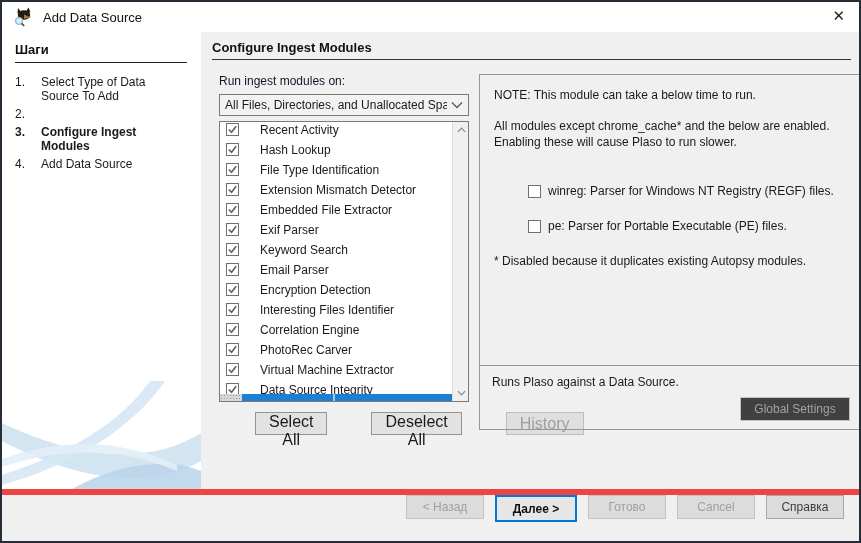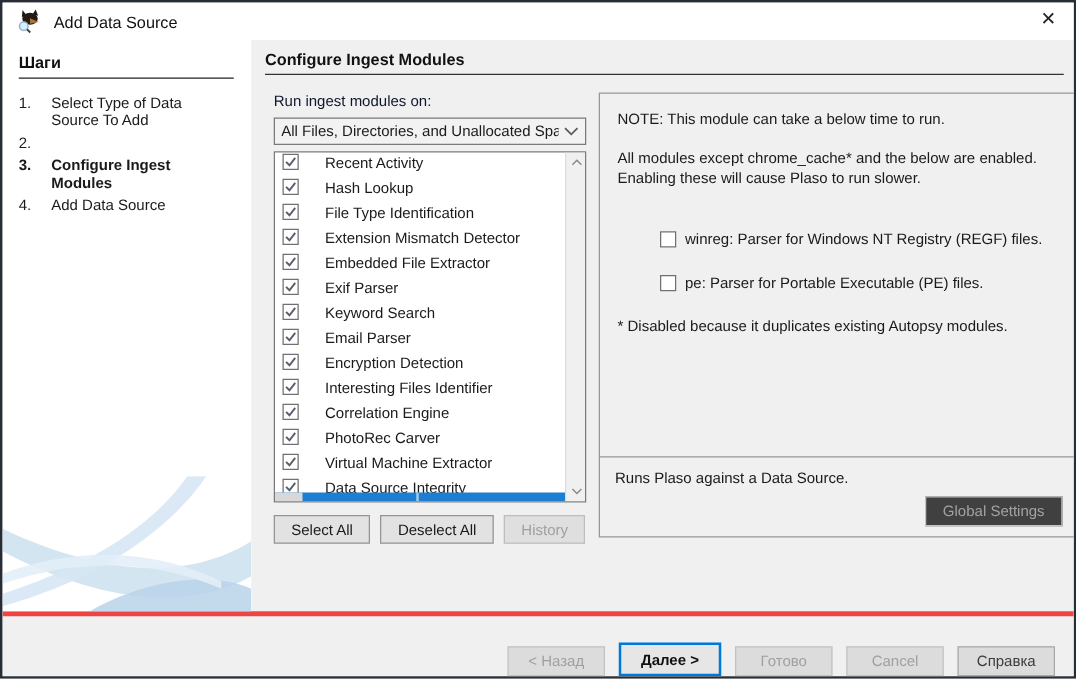--- a/index.html
+++ b/index.html
@@ -36,34 +36,34 @@
   .checkbox { width:13px; height:13px; background:#fff; border:1px solid #707070; display:inline-flex; align-items:center; justify-content:center; flex:0 0 auto; }
   .module-label { font-size:12px; color:#1a1a1a; margin-left:21px; white-space:nowrap; }
   .vscroll { position:absolute; right:0; top:0; bottom:0; width:16px; background:#f0f0f0; border-left:1px solid #dcdcdc; }
   .vscroll .arrow { position:absolute; left:0; width:16px; height:16px; display:flex; align-items:center; justify-content:center; }
   .vscroll .up { top:0; } .vscroll .down { bottom:0; }
   .hscroll { position:absolute; left:0; right:16px; bottom:0; height:7px; background:#1e7fd2; }
   .hscroll .thumb { position:absolute; left:0; top:0; width:22px; height:7px; background:#d8d8d8;
      background-image:radial-gradient(#9a9a9a 22%, transparent 24%); background-size:3px 3px; }
   .hscroll .tick { position:absolute; left:113px; top:0; width:2px; height:7px; background:#9ec9ec; }
   .list-buttons { display:flex; gap:8px; margin-top:10px; }
-  .btn { height:23px; padding:0 13px; background:#e2e2e2; border:1px solid #949494; font-size:12px; color:#1a1a1a; font-family:"Liberation Sans",sans-serif; }
+  .btn { height:23px; padding:0 13px; background:#e2e2e2; border:1px solid #949494; font-size:16px; color:#1a1a1a; font-family:"Liberation Sans",sans-serif;margin-left:36px; }
   .btn.disabled { color:#a0a0a0; border-color:#bdbdbd; background:#dfdfdf; }
   
   .right-panel { flex:1 1 auto; margin-left:10px; margin-right:6px; border:1px solid #979797; height:356px; display:flex; flex-direction:column; }
   .panel-top { flex:1 1 auto; padding:13px 14px 0 14px; font-size:12px; color:#1a1a1a; }
   .panel-note { margin-bottom:16px; }
   .panel-para { width:352px; line-height:16px; margin-bottom:34px; white-space:pre-wrap; }
   .opt-row { display:flex; align-items:center; margin-bottom:21px;padding-left:34px; }
   .opt-label { font-size:12px; color:#1a1a1a; margin-left:7px; }
   .panel-footnote { margin-top:6px; }
   .panel-bottom { flex:0 0 auto; border-top:1px solid #979797; height:64px; position:relative; padding:9px 12px; font-size:12px; color:#1a1a1a; }
   .global-btn { position:absolute; right:10px; bottom:8px; width:110px; height:24px; background:#404040; border:1px solid #c3c3c3; font-size:12px; color:#a2a2a2; font-family:"Liberation Sans",sans-serif; }
   
-  .footer { flex:0 0 52px; border-top:4px solid #ef4444; background:#f0f0f0; display:flex; align-items:flex-end; justify-content:flex-end; gap:11px; padding-right:15px; }
+  .footer { flex:0 0 52px; border-top:6px solid #ef4444; background:#f0f0f0; display:flex; align-items:flex-start; justify-content:flex-end; gap:11px; padding-right:15px; }
   .fbtn { width:78px; height:24px; background:#dcdcdc; border:1px solid #c2c2c2; font-size:12px; color:#a0a0a0; font-family:"Liberation Sans",sans-serif; }
   .fbtn.enabled { color:#3c3c3c; border-color:#a8a8a8; }
   .fbtn.next { width:82px; height:27px; border:2px solid #0078d7; background:#e6e6e6; color:#111; font-weight:bold; }
 </style>
 </head>
 <body>
 
 <div class="window">
 
   <div class="titlebar">

